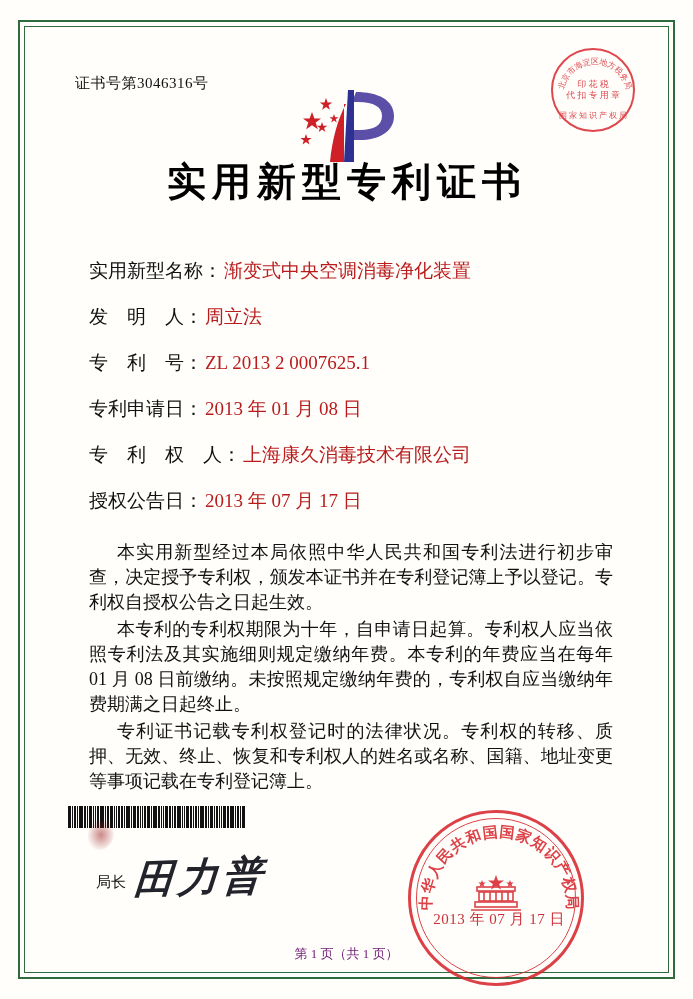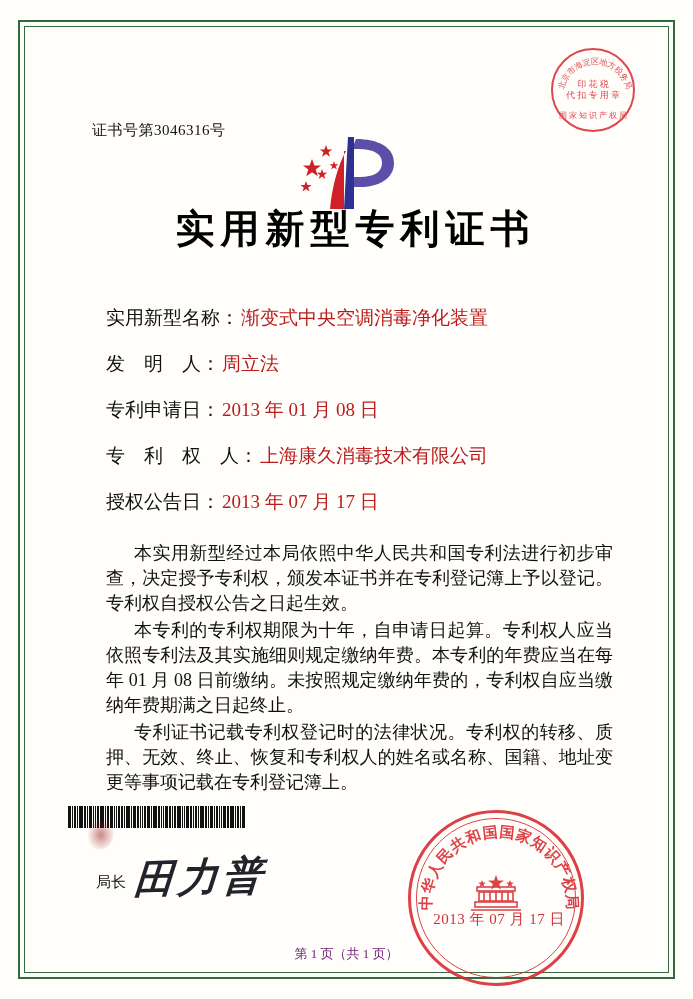--- a/index.html
+++ b/index.html
@@ -39,22 +39,21 @@
     border: 1px solid #2f6b3c;
     box-sizing: border-box;
   }
   .content {
     position: absolute;
     left: 24px;
     top: 26px;
     right: 24px;
     bottom: 26px;
     box-sizing: border-box;
-    padding: 18px 26px 10px 44px;
-    margin-top: 47px;
+    padding: 18px 26px 10px 27px;
   }
   .cert-no {
     font-size: 15px;
     letter-spacing: 0.5px;
     color: #111;
     margin-top: 30px;
     margin-left: 24px;
   }
   
   .logo-wrap {
@@ -302,20 +301,24 @@
     <div class="title">实用新型专利证书</div>
 
     <div class="fields">
       <div class="field-row">
         <span class="field-label">实用新型名称：</span>
         <span class="field-value">渐变式中央空调消毒净化装置</span>
       </div>
       <div class="field-row">
         <span class="field-label">发　明　人：</span>
         <span class="field-value">周立法</span>
+      </div>
+      <div class="field-row">
+        <span class="field-label">专　利　号：</span>
+        <span class="field-value">ZL 2013 2 0007625.1</span>
       </div>
       <div class="field-row">
         <span class="field-label">专利申请日：</span>
         <span class="field-value">2013 年 01 月 08 日</span>
       </div>
       <div class="field-row">
         <span class="field-label">专　利　权　人：</span>
         <span class="field-value">上海康久消毒技术有限公司</span>
       </div>
       <div class="field-row">

